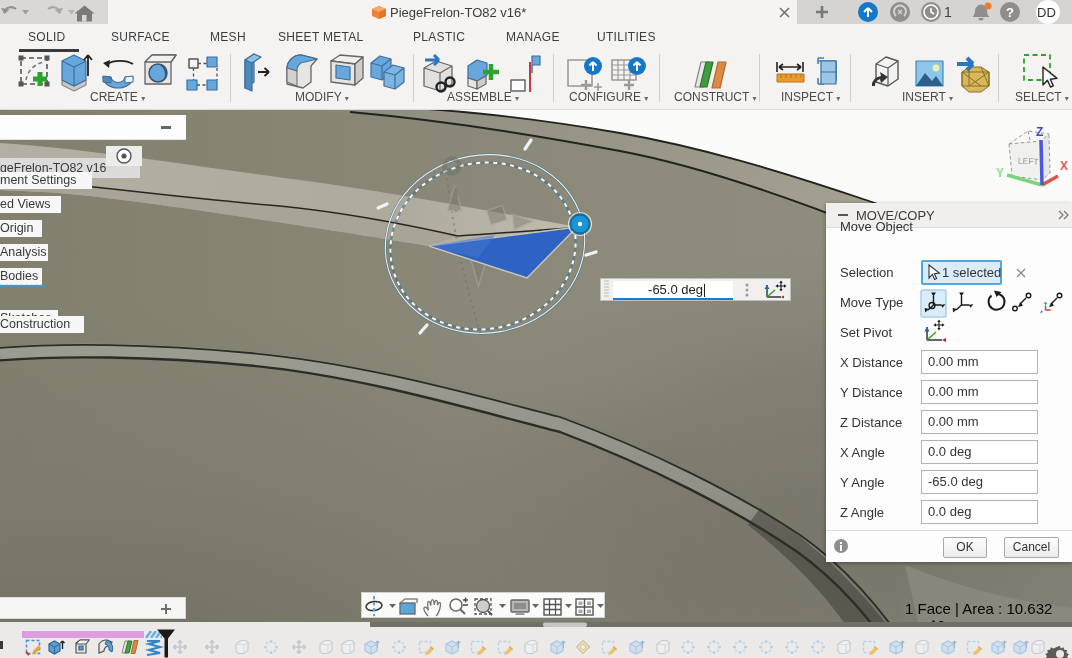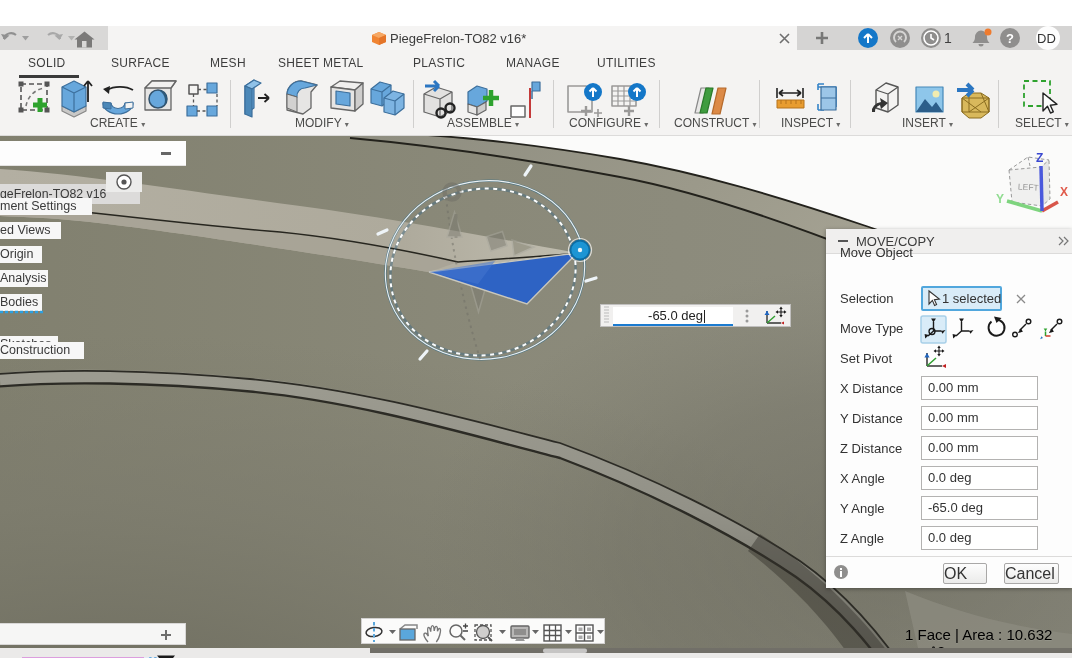--- a/index.html
+++ b/index.html
@@ -1,17 +1,17 @@
 <!DOCTYPE html>
 <html><head>
 <meta charset="utf-8">
 <style>
   * { margin:0; padding:0; box-sizing:border-box; }
   html,body { width:1072px; height:658px; overflow:hidden; font-family:"Liberation Sans", sans-serif; }
-  #app { position:relative; width:1072px; height:504px; background:#f2f1f0;margin-top:26px; }
+  #app { position:relative; width:1072px; height:504px; background:#f2f1f0; }
   .abs { position:absolute; }
 
   
   #topbar { position:absolute; left:0; top:0; width:1072px; height:24px; background:#d5d4d3; }
   #tb-left { position:absolute; left:0; top:0; width:108px; height:24px; background:#d9d8d7; }
   #tb-tab { position:absolute; left:108px; top:0; width:689px; height:24px; background:#f5f4f3; }
   #tb-title { position:absolute; left:390px; top:0; height:24px; line-height:25px; font-size:13px; color:#3c3c3c; }
 
   
   #ribbon { position:absolute; left:0; top:24px; width:1072px; height:86px; background:#f4f3f2; border-bottom:1px solid #dcdbda; }
@@ -24,21 +24,21 @@
   #viewport { position:absolute; left:0; top:110px; width:1072px; height:512px; background:#868578; overflow:hidden; }
 
   
   .brow { position:absolute; font-size:12.5px; color:#3a3a3a; background:#f7f7f7; white-space:nowrap; overflow:hidden; line-height:17px; }
 
   
   #dlg { position:absolute; left:826px; top:203px; width:246px; height:359px; background:#fdfdfd; box-shadow:0 1px 4px rgba(0,0,0,0.35); font-size:13px; color:#333; }
   #dlg-title { position:absolute; left:0; top:0; width:246px; height:25px; background:#f0efee; border-bottom:1px solid #dcdbda; }
   .dlabel { position:absolute; left:14px; font-size:13px; color:#333; }
   .dinput { position:absolute; left:95px; width:117px; height:24px; background:#fff; border:1px solid #b3b2b1; font-size:13px; color:#333; line-height:22px; padding-left:6px; }
-  .dbtn { position:absolute; height:21px; background:linear-gradient(#fdfdfd,#ebebea); border:1px solid #a9a8a7; border-radius:2px; font-size:16px; color:#333; line-height:19px; }
+  .dbtn { position:absolute; height:21px; background:linear-gradient(#fdfdfd,#ebebea); border:1px solid #a9a8a7; border-radius:2px; text-align:center; font-size:12px; color:#333; line-height:19px; }
 
   
   #navbar { position:absolute; left:361px; top:592px; width:244px; height:26px; background:#fbfbfa; border:1px solid #d2d1d0; }
   #comment { position:absolute; left:0; top:597px; width:186px; height:22px; background:#f6f6f5; border:1px solid #d8d7d6; border-left:none; }
 
   
   #timeline { position:absolute; left:0; top:622px; width:1072px; height:36px; background:#ebeae9; }
 </style>
 </head>
 <body>

